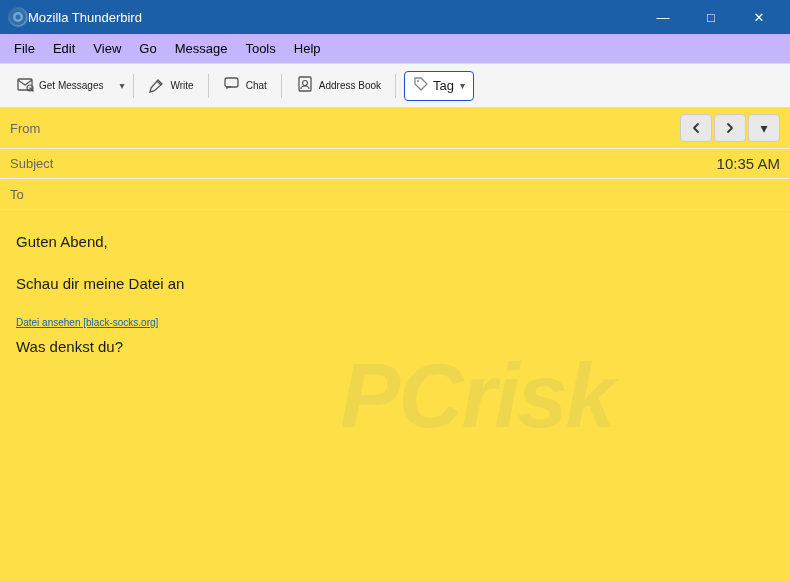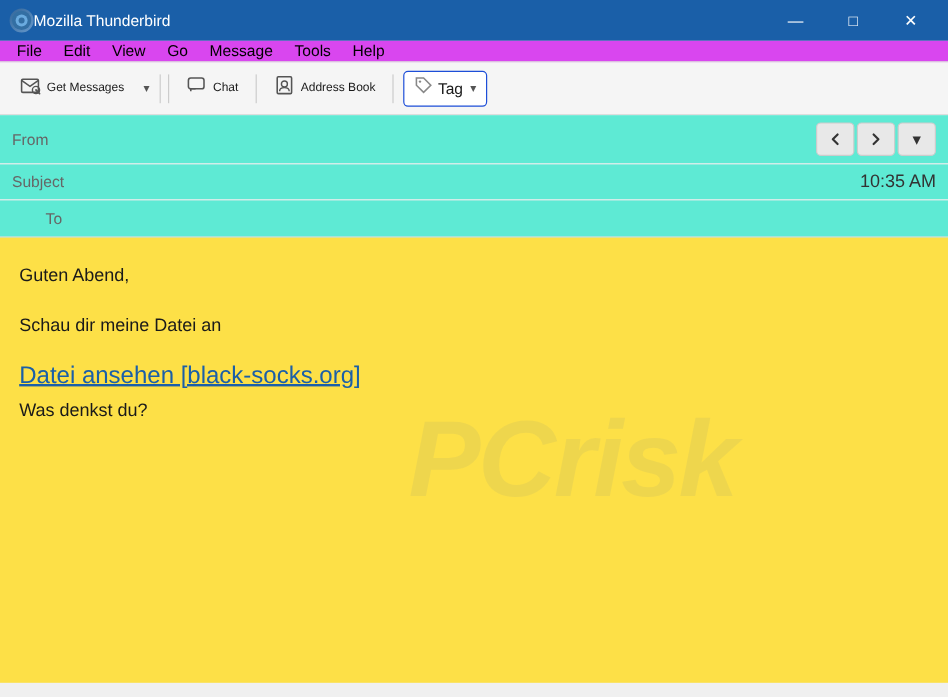--- a/index.html
+++ b/index.html
@@ -39,22 +39,22 @@
       justify-content: center;
       color: white;
       font-size: 13px;
       cursor: pointer;
       border: none;
       background: transparent;
     }
 
     
     .menu-bar {
-      background: #d946ef;
-      height: 18px;
+      background: #c4b5fd;
+      height: 30px;
       display: flex;
       align-items: center;
       padding: 0 6px;
       border-bottom: 1px solid #ddd;
       gap: 2px;
     }
     .menu-item {
       padding: 4px 8px;
       cursor: pointer;
       border-radius: 3px;
@@ -117,32 +117,32 @@
       font-size: 13px;
       color: #1a1a1a;
       border: 1px solid #1d4ed8;
       background: white;
       height: 30px;
       margin-left: 4px;
     }
 
     
     .email-header {
-      background: #5eead4;
+      background: #fde047;
       border-bottom: 1px solid #ddd;
       padding: 0;
     }
     .header-row {
       display: flex;
       align-items: center;
       padding: 6px 10px;
       border-bottom: 1px solid #eee;
       min-height: 30px;
     }
-    .header-row:last-child { border-bottom: none; margin-left: 28px; }
+    .header-row:last-child { border-bottom: none; }
     .header-label {
       color: #666;
       font-size: 13px;
       width: 55px;
       flex-shrink: 0;
     }
     .header-value {
       flex: 1;
       font-size: 13px;
       color: #333;
@@ -181,21 +181,21 @@
     }
     .email-body-text {
       font-size: 15px;
       line-height: 1.6;
       color: #1a1a1a;
     }
     .email-link {
       color: #1a5fa8;
       text-decoration: underline;
       cursor: pointer;
-      font-size: 20px;
+      font-size: 10px;
     }
 
     
     .watermark {
       position: absolute;
       top: 50%;
       left: 50%;
       transform: translate(-20%, -50%);
       opacity: 0.08;
       font-size: 90px;
@@ -271,20 +271,29 @@
         <path d="M14 13 L17 16" stroke="#555" stroke-width="1.5" stroke-linecap="round"></path>
         <circle cx="14" cy="13" r="3" stroke="#555" stroke-width="1.2" fill="none"></circle>
       </svg>
     </span>
     <span>Get Messages</span>
   </button>
   <button class="toolbar-dropdown-arrow">▾</button>
 
   <div class="toolbar-separator"></div>
 
+  <button class="toolbar-btn">
+    <span class="toolbar-btn-icon">
+      <svg width="18" height="18" viewBox="0 0 18 18" fill="none">
+        <path d="M3 13 L10 5 L14 9 L6 16 L2 17 Z" stroke="#555" stroke-width="1.3" fill="none"></path>
+        <line x1="9" y1="6" x2="13" y2="10" stroke="#555" stroke-width="1.2"></line>
+      </svg>
+    </span>
+    <span>Write</span>
+  </button>
 
   <div class="toolbar-separator"></div>
 
   <button class="toolbar-btn">
     <span class="toolbar-btn-icon">
       <svg width="18" height="18" viewBox="0 0 18 18" fill="none">
         <rect x="2" y="3" width="13" height="9" rx="2" stroke="#555" stroke-width="1.3" fill="none"></rect>
         <path d="M4 14 L4 12 L8 12" stroke="#555" stroke-width="1.3" fill="none"></path>
       </svg>
     </span>

